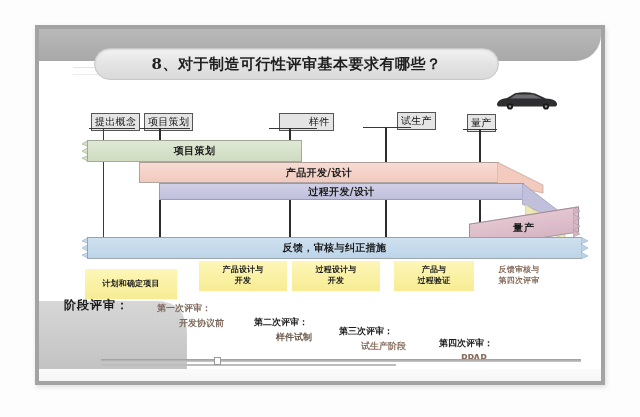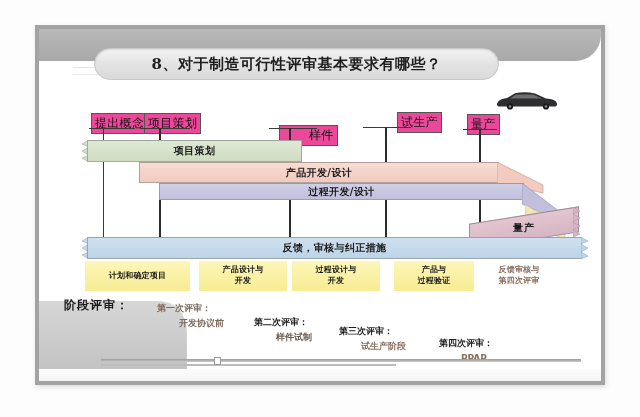--- a/index.html
+++ b/index.html
@@ -54,22 +54,22 @@
     white-space: nowrap;
   }
 
   
   .car { position: absolute; left: 455px; top: 61px; }
 
   
   .milestone {
     position: absolute;
     border: 1px solid #555;
-    background: #ec4899;
-    font-size: 12px; color: #111;
+    background: #e5e5e5;
+    font-size: 10px; color: #111;
     padding: 1px 3px;
     white-space: nowrap;
     font-family: "DejaVu Sans", "Liberation Sans", sans-serif;
     letter-spacing: 0.3px;
   }
   .milestone-underline {
     position: absolute; height: 1px; background: #3a3a3a;
   }
   .vline {
     position: absolute; width: 1px; background: #3a3a3a;
@@ -225,21 +225,21 @@
   </span>
 
   <div class="milestone" style="left:52px; top:84px;"><span>提出概念</span></div>
   <div class="milestone-underline" style="left:50px; top:99px; width:46px;"></div>
   <div class="vline" style="left:64px; top:99px; height:131px;"></div>
 
   <div class="milestone" style="left:105px; top:84px;"><span>项目策划</span></div>
   <div class="milestone-underline" style="left:101px; top:99px; width:50px;"></div>
   <div class="vline-thick" style="left:120px; top:99px; height:131px;"></div>
 
-  <div class="milestone" style="left:240px; top:96px;padding-left:29px;"><span>样件</span></div>
+  <div class="milestone" style="left:240px; top:84px;padding-left:29px;"><span>样件</span></div>
   <div class="milestone-underline" style="left:230px; top:99px; width:48px;"></div>
   <div class="vline-thick" style="left:250px; top:99px; height:131px;"></div>
 
   <div class="milestone" style="left:330px; top:83px;margin-left:28px;"><span>试生产</span></div>
   <div class="milestone-underline" style="left:324px; top:98px; width:48px;"></div>
   <div class="vline-thick" style="left:346px; top:98px; height:132px;"></div>
 
   <div class="milestone" style="left:428px; top:85px;"><span>量产</span></div>
   <div class="milestone-underline" style="left:424px; top:100px; width:34px;"></div>
   <div class="vline-thick" style="left:440px; top:100px; height:96px;"></div>
@@ -281,21 +281,21 @@
   <svg class="torn-left" style="left:41px; top:208px;" width="9" height="22">
     <polygon points="9,0 2,4 9,7 2,11 9,15 2,18 9,22" fill="#c4d9ec" stroke="#8ca5bb" stroke-width="0.5"></polygon>
   </svg>
   <div class="bar bar-feedback">
     <span class="bar-label">反馈，审核与纠正措施</span>
   </div>
   <svg class="wedge" style="left:542px; top:208px;" width="12" height="23">
     <polygon points="0,0 7,4 0,7 7,11 0,15 7,19 0,22" fill="#bcd4e9" stroke="#8ca5bb" stroke-width="0.5"></polygon>
   </svg>
 
-  <div class="deliv" style="left:46px;  top:232px; width:105px;">
+  <div class="deliv" style="left:46px;  top:240px; width:92px;">
     <span>计划和确定项目</span>
     <span></span>
   </div>
   <div class="deliv" style="left:160px; top:232px; width:88px;">
     <span>产品设计与</span>
     <span>开发</span>
   </div>
   <div class="deliv" style="left:253px; top:232px; width:88px;">
     <span>过程设计与</span>
     <span>开发</span>

